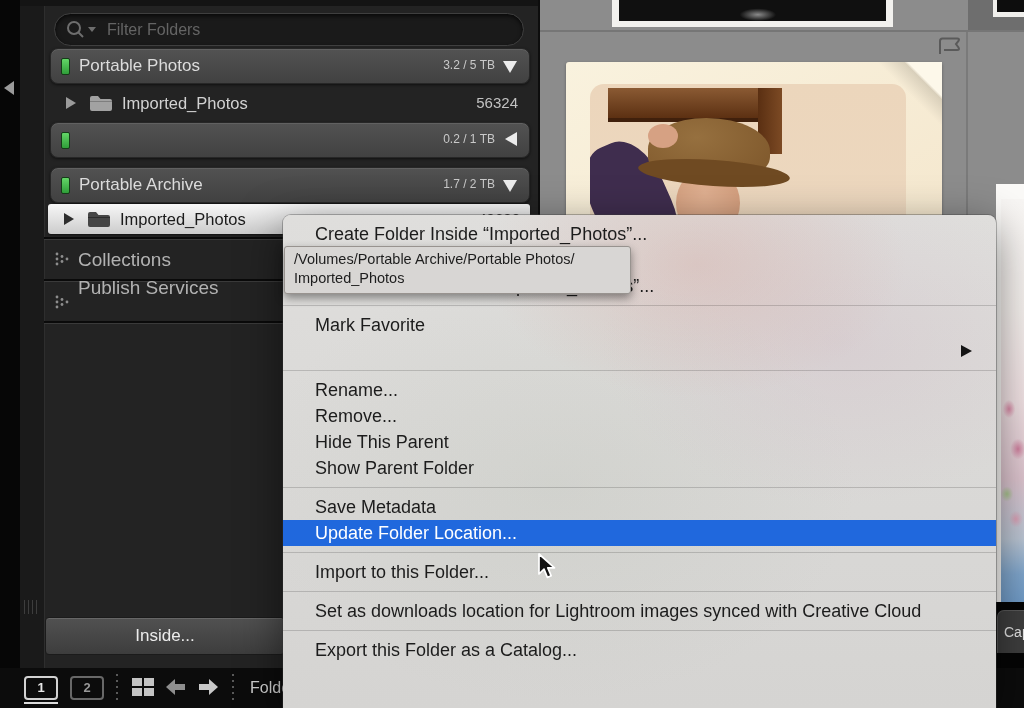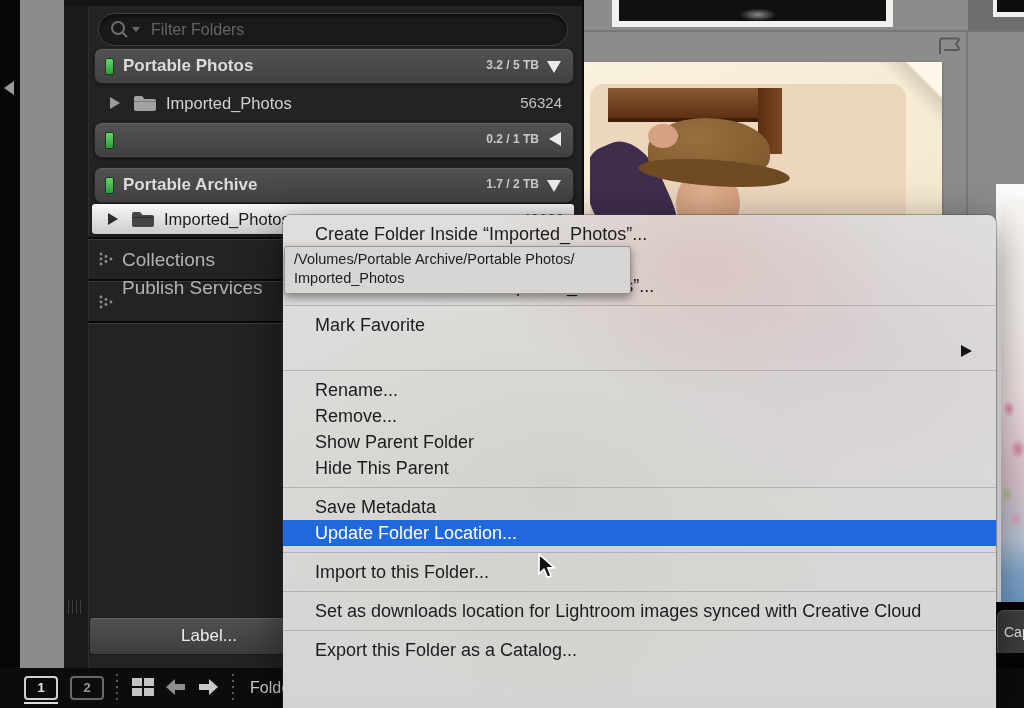--- a/index.html
+++ b/index.html
@@ -8,34 +8,34 @@
          -webkit-font-smoothing:antialiased;}
   .abs{position:absolute;}
 
   
   #rail{left:0;top:0;width:20px;height:708px;background:#060606;z-index:2;}
   #rail .tri{left:4px;top:81px;width:0;height:0;border-right:10px solid #9a9a9a;
              border-top:7px solid transparent;border-bottom:7px solid transparent;}
 
   
   #panel{left:20px;top:0;width:518px;height:668px;background:#232323;
-         border-right:2px solid #0d0d0d;z-index:1;margin-left:44px;}
+         border-right:2px solid #0d0d0d;z-index:1;}
   #panel .gutter{left:0;top:0;width:24px;height:668px;background:#1a1a1a;border-right:1px solid #2e2e2e;}
   #panel .topstrip{left:0;top:0;width:518px;height:6px;background:#141414;}
 
   .search{left:34px;top:13px;width:468px;height:31px;border-radius:17px;
           background:#1a1a1a;border:1px solid #3f3f3f;
           box-shadow:inset 0 2px 4px rgba(0,0,0,.7);}
   .search .ph{position:absolute;left:52px;top:0;line-height:31px;font-size:16px;color:#646464;}
   .search svg{position:absolute;left:11px;top:6px;}
 
   .vol{left:30px;width:478px;height:34px;border-radius:8px;
        background:linear-gradient(#525252,#414141);
        border:1px solid #272727;
-       box-shadow:inset 0 1px 0 rgba(255,255,255,.09),0 1px 3px rgba(0,0,0,.55);font-weight:bold;}
+       box-shadow:inset 0 1px 0 rgba(255,255,255,.09),0 1px 3px rgba(0,0,0,.55);}
   .vol .led{position:absolute;left:10px;top:9px;width:7px;height:15px;border-radius:2px;
             border:1px solid #153c18;}
   .vol .nm{position:absolute;left:28px;top:0;line-height:33px;font-size:17px;color:#dcdcdc;}
   .vol .usage{position:absolute;right:34px;top:0;line-height:33px;font-size:12px;color:#c9c9c9;}
   .vol .tri-down{position:absolute;right:12px;top:12px;width:0;height:0;
             border-top:12px solid #ececec;border-left:7px solid transparent;border-right:7px solid transparent;}
   .vol .tri-left{position:absolute;right:12px;top:9px;width:0;height:0;
             border-right:12px solid #ececec;border-top:7px solid transparent;border-bottom:7px solid transparent;}
 
   .folderrow{left:30px;width:478px;height:30px;}
@@ -271,21 +271,21 @@
             <circle cx="13" cy="8" r="1.4"></circle>
           </g>
       </svg>
     </div>
     <div class="abs phead" style="top:268px">Publish Services</div>
 
     <div class="abs groove" style="top:321px"></div>
 
     <div class="abs grip"></div>
 
-    <div class="abs importbtn">Label...</div>
+    <div class="abs importbtn">Inside...</div>
   </div>
 
   <div class="abs" id="toolbar">
     <div class="abs mon mon1">
       <span>1</span>
     </div>
     <div class="abs mon1-underline"></div>
     <div class="abs mon mon2">
       <span>2</span>
     </div>
@@ -312,23 +312,23 @@
     <div class="mi">
       <span>Mark Favorite</span></div>
     <div class="mi">
       <span class="subarrow"></span></div>
     <div class="msep"></div>
     <div class="mi">
       <span>Rename...</span></div>
     <div class="mi">
       <span>Remove...</span></div>
     <div class="mi">
+      <span>Hide This Parent</span></div>
+    <div class="mi">
       <span>Show Parent Folder</span></div>
-    <div class="mi">
-      <span>Hide This Parent</span></div>
     <div class="msep"></div>
     <div class="mi">
       <span>Save Metadata</span></div>
     <div class="mi hl">
       <span>Update Folder Location...</span></div>
     <div class="msep"></div>
     <div class="mi">
       <span>Import to this Folder...</span></div>
     <div class="msep"></div>
     <div class="mi">

